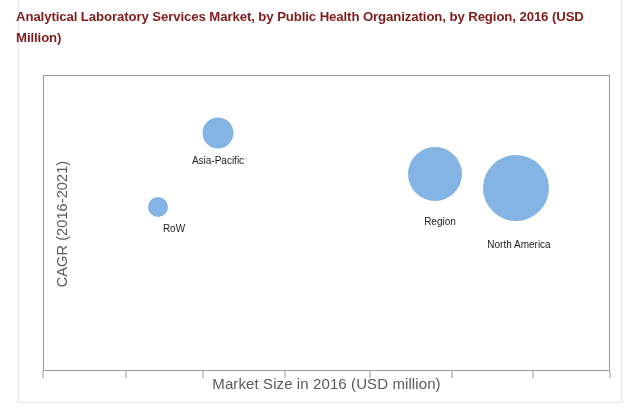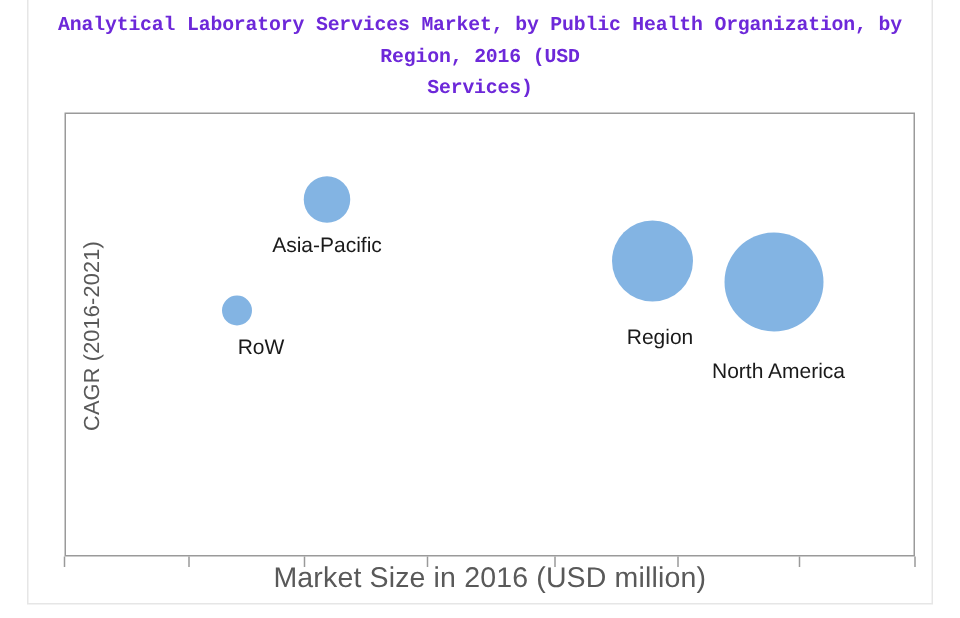--- a/index.html
+++ b/index.html
@@ -32,26 +32,25 @@
     box-sizing: border-box;
     background: transparent;
   }
 
   
   #chart-title {
     position: absolute;
     left: 16px;
     top: 6px;
     width: 608px;
-    text-align: center;
-    font-family: Liberation Mono, monospace;
+    font-family: Liberation Sans, sans-serif;
     font-size: 13.2px;
     font-weight: bold;
     line-height: 21px;
-    color: #6d28d9;
+    color: #7f1d1d;
     letter-spacing: -0.1px;
   }
   #chart-title .line1 { display: block; }
   #chart-title .line2 { display: block; }
 
   
   #plot-area {
     position: absolute;
     left: 43px;
     top: 75px;
@@ -72,21 +71,21 @@
   }
 
   
   #x-axis-title {
     position: absolute;
     left: 43px;
     top: 375px;
     width: 567px;
     text-align: center;
     font-family: "Liberation Sans", sans-serif;
-    font-size: 19px;
+    font-size: 15px;
     color: #595959;
     letter-spacing: 0.1px;
   }
 
   #y-axis-title {
     position: absolute;
     left: -86px;
     top: 216px;
     width: 296px;
     text-align: center;
@@ -95,36 +94,36 @@
     font-family: "Liberation Sans", sans-serif;
     font-size: 14.5px;
     color: #595959;
     letter-spacing: 0.1px;
   }
 
   
   .bubble-label {
     position: absolute;
     font-family: "Liberation Sans", sans-serif;
-    font-size: 14px;
+    font-size: 10px;
     color: #1a1a1a;
     white-space: nowrap;
     transform: translateX(-50%);
   }
 </style>
 </head>
 <body>
 
 <div id="figure">
 
   <div id="outer-frame"></div>
 
   <div id="chart-title">
     <span class="line1">Analytical Laboratory Services Market, by Public Health Organization, by Region, 2016 (USD</span>
-    <span class="line2">Services)</span>
+    <span class="line2">Million)</span>
   </div>
 
   <div id="plot-area"></div>
 
   <svg id="plot-svg" viewBox="0 0 640 412" width="640" height="412" xmlns="http://www.w3.org/2000/svg">
     <g id="x-tick-group">
         <line x1="43" x2="43" y1="371" y2="378" stroke="#9A9A9A" stroke-width="1"></line>
         <line x1="126" x2="126" y1="371" y2="378" stroke="#9A9A9A" stroke-width="1"></line>
         <line x1="203" x2="203" y1="371" y2="378" stroke="#9A9A9A" stroke-width="1"></line>
         <line x1="285" x2="285" y1="371" y2="378" stroke="#9A9A9A" stroke-width="1"></line>

